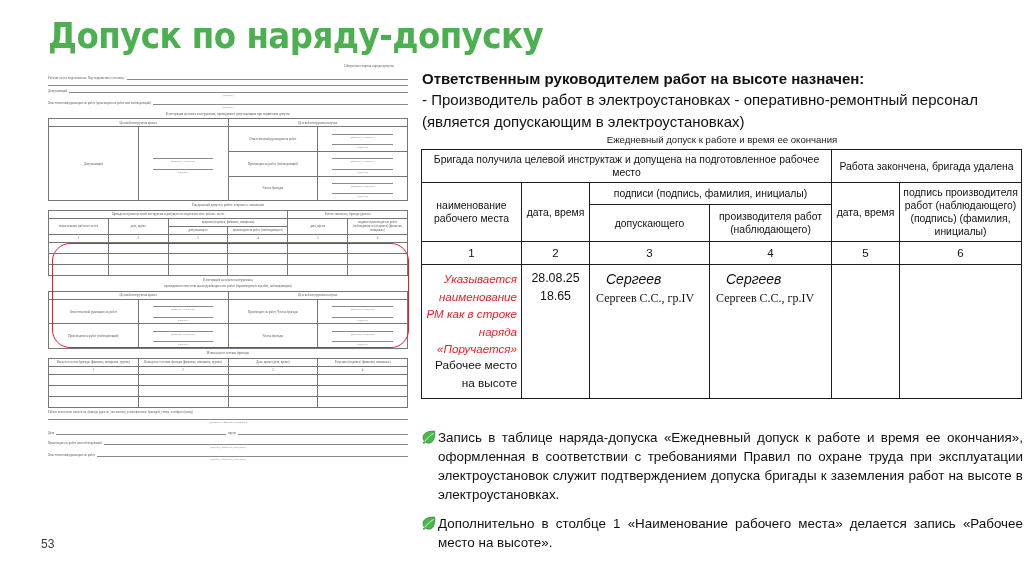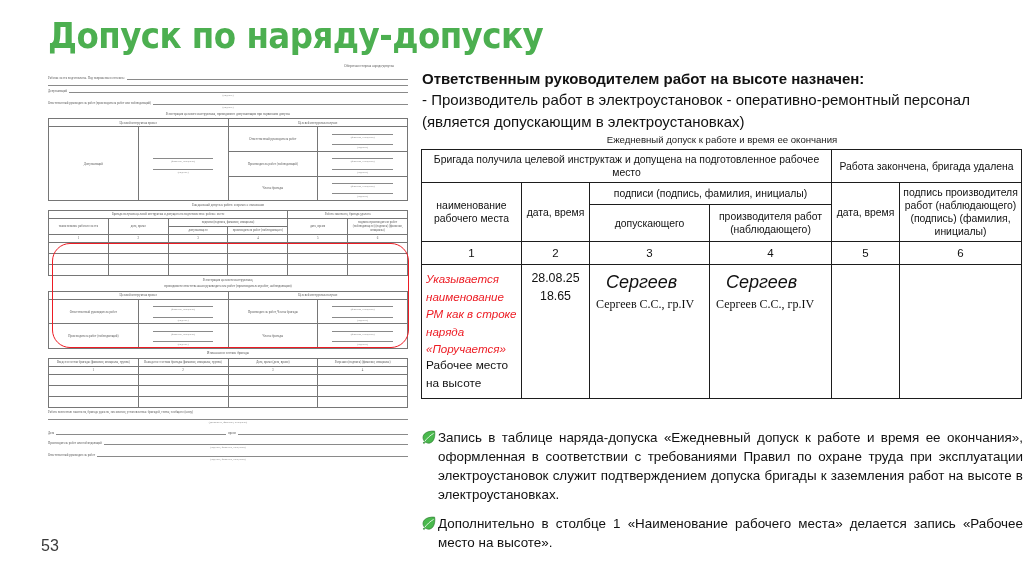--- a/index.html
+++ b/index.html
@@ -51,21 +51,21 @@
   #form-scan .tiny{font-size:2.6px;color:#7d7d7d;}
   #form-scan .ul{display:block;border-bottom:0.5px solid #8a8a8a;width:70%;margin:2px auto 0 auto;height:3px;}
 
   
   #daily-access-highlight{
     position:absolute;left:52px;top:243px;width:355px;height:103px;
     border:1.6px solid #ED1C24;border-radius:18px;pointer-events:none;
   }
 
   #page-number{
-    position:absolute;left:41px;top:537px;font-size:16px;color:#3a3a3a;
+    position:absolute;left:41px;top:537px;font-size:12px;color:#3a3a3a;
     font-family:"Liberation Sans", sans-serif;
   }
 
   
   #intro-block{
     position:absolute;left:422px;top:68px;width:600px;
     font-size:15px;line-height:1.42;color:#111;
   }
   #intro-block .b{font-weight:bold;}
 
@@ -81,32 +81,32 @@
     font-size:10.4px;color:#111;
   }
   #daily-table td,#daily-table th{
     border:1.3px solid #1d1d1d;
     padding:3px 3px;
     text-align:center;vertical-align:middle;
     font-weight:normal;line-height:1.25;
   }
   #daily-table .numrow td{font-size:11.5px;padding:4px 2px;}
   #daily-table td.cell-name{
-    text-align:left;vertical-align:top;padding:5px 4px;line-height:1.5;
+    text-align:right;vertical-align:top;padding:5px 4px;line-height:1.5;
   }
   #daily-table td.cell-dt{
     vertical-align:top;padding:5px 4px;
     font-size:12.4px;line-height:1.45;
   }
   #daily-table td.cell-sig{
     text-align:left;vertical-align:top;padding:5px 6px;
     font-family:"Liberation Serif", serif;font-size:12px;line-height:1.42;
   }
   #daily-table td.cell-sig .hand{
-    font-style:italic;font-family:"Liberation Sans", sans-serif;font-size:18px;
+    font-style:italic;font-family:"Liberation Sans", sans-serif;font-size:14px;
     display:block;padding-left:10px;
   }
   #daily-table td.cell-sig .typed{display:block;}
   .red-note{color:#ED1C24;font-style:italic;font-size:11.6px;display:block;}
   .black-note{color:#111;font-style:normal;font-size:11.8px;display:block;}
   .blank-body td{height:92px;}
 
   
   #bullets{
     position:absolute;left:421px;top:428px;width:602px;
@@ -351,21 +351,21 @@
   </div>
   <div class="sc-sub">(подпись, фамилия, инициалы)</div>
 </div>
 
 <div id="daily-access-highlight"></div>
 
 <div id="page-number">53</div>
 
 <div id="intro-block">
   <div class="b">Ответственным руководителем работ на высоте назначен:</div>
-  <div>- Производитель работ в электроустановок - оперативно-ремонтный персонал</div>
+  <div>- Производитель работ в электроустановках - оперативно-ремонтный персонал</div>
   <div>(является допускающим в электроустановках)</div>
 </div>
 
 <div id="table-caption">Ежедневный допуск к работе и время ее окончания</div>
 
 <table id="daily-table">
   <colgroup>
     <col style="width:100px">
     <col style="width:68px">
     <col style="width:120px">

